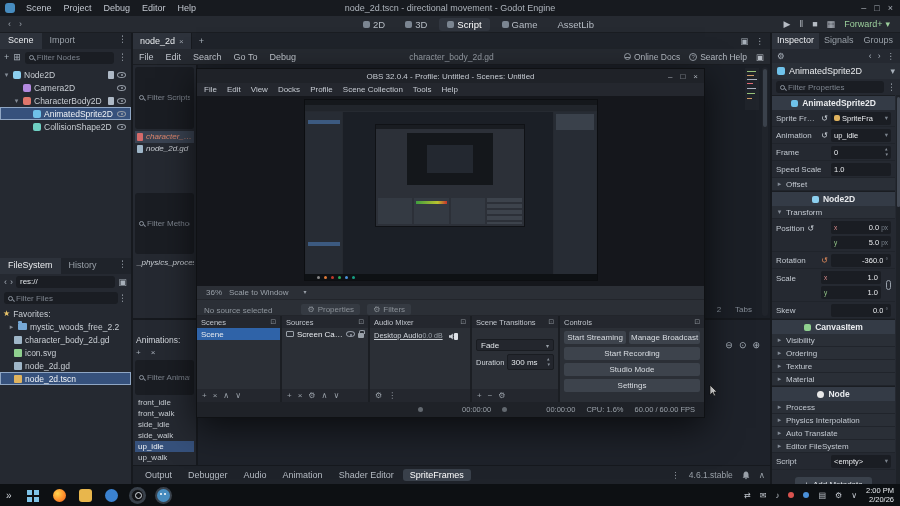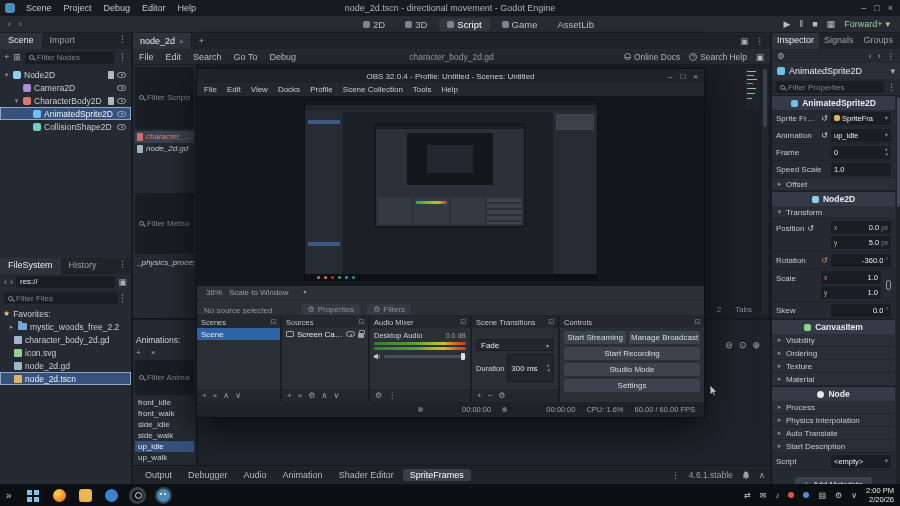--- a/index.html
+++ b/index.html
@@ -145,33 +145,33 @@
   .d-scenes{width:83px;} .d-sources{width:86px;} .d-audio{width:100px;} .d-trans{width:86px;} .d-controls{flex:1;}
   .dhead { height:12px; background:#24272e; display:flex; align-items:center; padding:0 4px; font-size:7.5px; color:#c0c5cc; flex:none; }
   .dhead .flo { margin-left:auto; font-size:7px; color:#8a9097; }
   .dbody { flex:1; display:flex; flex-direction:column; min-height:0; }
   .dtools { margin-top:auto; height:13px; background:#24272e; display:flex; align-items:center; gap:6px; padding:0 5px; color:#9aa1a9; font-size:8px; flex:none; }
   .oitem { height:12px; display:flex; align-items:center; gap:3px; padding:0 4px; font-size:8px; color:#e7eaee; }
   .oitem.sel { background:#2f63a8; }
   .mon { width:8px; height:6px; border:1px solid #9aa1a9; border-radius:1px; flex:none; }
   .lock { width:6px; height:5px; background:#9aa1a9; border-radius:1px; position:relative; margin-top:2px; flex:none; }
   .lock::before { content:""; position:absolute; left:1px; top:-3px; width:4px; height:3px; border:1px solid #9aa1a9; border-bottom:0; border-radius:2px 2px 0 0; }
-  .audio-pad { padding:3px 4px 0; display:flex; flex-direction:column; gap:2px; }
+  .audio-pad { padding:3px 4px 0; display:flex; gap:2px;text-decoration:underline; }
   .arow2 { display:flex; align-items:center; font-size:7.5px; color:#cfd4da; }
   .db { margin-left:auto; font-size:7px; color:#99a0a8; }
   .meter { height:3px; border-radius:1px; background:linear-gradient(90deg,#2f7d31 0%,#58a036 45%,#9ab82e 62%,#c9c22b 75%,#cf7a24 86%,#c9302c 100%); }
   .volrow { display:flex; align-items:center; gap:3px; margin-top:1px; }
   .slider { flex:1; height:3px; background:#4a5059; border-radius:2px; position:relative; }
   .slider-fill { width:96%; height:100%; background:#9aa8ba; border-radius:2px; }
   .slider-handle { position:absolute; right:1px; top:-2px; width:4px; height:7px; background:#dde1e6; border-radius:1px; }
   .tr-pad { padding:3px 4px 0; display:flex; flex-direction:column; gap:3px;margin-top:8px; }
   .osel { height:12px; background:#23262d; border:1px solid #191c21; border-radius:2px; display:flex; align-items:center; padding:0 4px; font-size:8px; color:#e2e6ea; }
   .osel .cv { margin-left:auto; font-size:6px; color:#99a0a8; }
   .durrow { display:flex; align-items:center; gap:3px; font-size:7.5px; color:#cfd4da; }
-  .ospin { flex:1; height:28px; background:#23262d; border:1px solid #191c21; border-radius:2px; display:flex; align-items:center; padding:0 3px; font-size:8px; color:#e2e6ea; }
+  .ospin { flex:1; height:16px; background:#23262d; border:1px solid #191c21; border-radius:2px; display:flex; align-items:center; padding:0 3px; font-size:8px; color:#e2e6ea; }
   .ctl-pad { padding:3px 4px; display:flex; flex-direction:column; gap:3px; }
   .btnrow { display:flex; gap:3px; }
   .obtn { height:13px; background:#3d434c; border-radius:2px; display:flex; align-items:center; justify-content:center; font-size:8px; color:#d9dde2; padding:0 2px; white-space:nowrap; overflow:hidden; }
   .obs-status { height:15px; background:#1f2228; display:flex; align-items:center; justify-content:flex-end; gap:11px; padding:0 9px; font-size:7.5px; color:#99a0a8; flex:none; }
   .sdot { width:5px; height:5px; border-radius:50%; background:#62686f; display:inline-block; margin-right:3px; }
   .stat { display:flex; align-items:center;gap:36px; }
 
   
   .mini { width:294px; height:182px; background:#262a31; border:1px solid #0c0e11; position:relative; overflow:hidden; }
   .m-top { position:absolute; left:0; top:0; right:0; height:5px; background:#15181c; }
@@ -663,21 +663,21 @@
       <div class="grow-row">
           <span class="caret">▸</span>
           <span>Physics Interpolation</span>
         </div>
       <div class="grow-row">
           <span class="caret">▸</span>
           <span>Auto Translate</span>
         </div>
       <div class="grow-row">
           <span class="caret">▸</span>
-          <span>Start Description</span>
+          <span>Editor FileSystem</span>
         </div>
       <div class="prow">
         <span class="plbl">Script</span>
         <span class="pval">
           <span class="grow">&lt;empty&gt;</span>
           <span class="sfx">▾</span>
         </span>
       </div>
       <div class="addmeta">
         <span>+</span>

